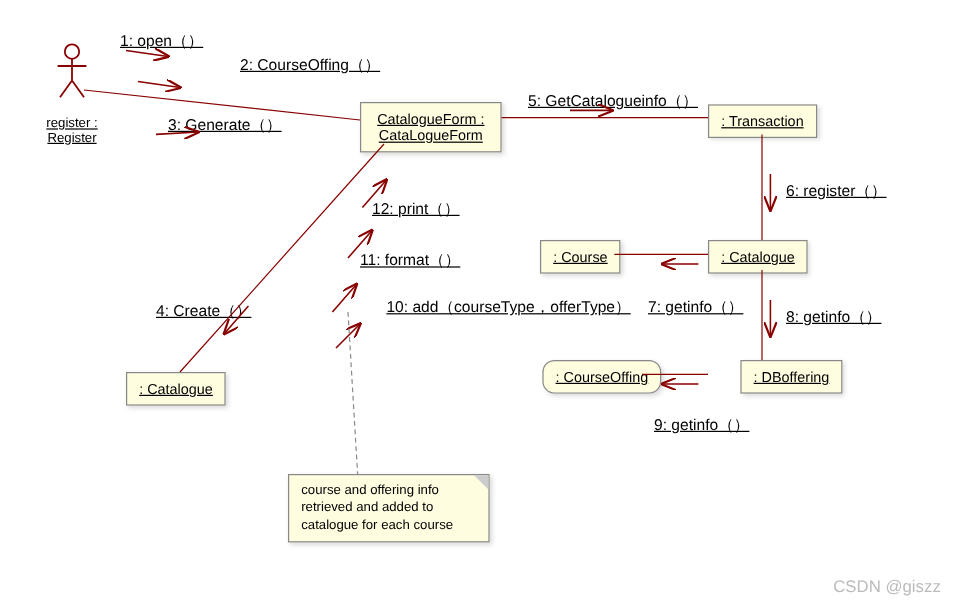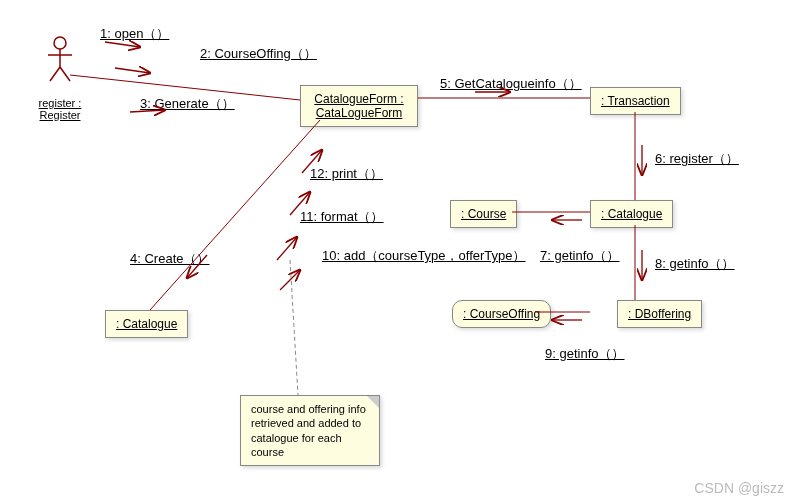--- a/index.html
+++ b/index.html
@@ -71,21 +71,21 @@
 
 <div class="object-box" style="left:300px; top:85px; width:118px; white-space:pre-line;">CatalogueForm :
 CataLogueForm</div>
 <div class="object-box" style="left:590px; top:87px;">: Transaction</div>
 <div class="object-box" style="left:450px; top:200px;">: Course</div>
 <div class="object-box" style="left:590px; top:200px;">: Catalogue</div>
 <div class="object-box" style="left:105px; top:310px;">: Catalogue</div>
 <div class="object-box" style="left:452px; top:300px;border-radius:10px;">: CourseOffing</div>
 <div class="object-box" style="left:590px; top:300px;margin-left:27px;">: DBoffering</div>
 
-<div class="note-box" style="left:240px; top:395px; width:140px;">course and offering info retrieved and added to catalogue for each course</div>
+<div class="note-box" style="left:240px; top:395px; width:168px;">course and offering info retrieved and added to catalogue for each course</div>
 
 <div class="msg-label" style="left:100px; top:25px;">1: open（）</div>
 <div class="msg-label" style="left:200px; top:45px;">2: CourseOffing（）</div>
 <div class="msg-label" style="left:140px; top:95px;text-align:center;">3: Generate（）</div>
 <div class="msg-label" style="left:130px; top:250px;">4: Create（）</div>
 <div class="msg-label" style="left:440px; top:75px;">5: GetCatalogueinfo（）</div>
 <div class="msg-label" style="left:655px; top:150px;">6: register（）</div>
 <div class="msg-label" style="left:540px; top:247px;">7: getinfo（）</div>
 <div class="msg-label" style="left:655px; top:255px;">8: getinfo（）</div>
 <div class="msg-label" style="left:545px; top:345px;">9: getinfo（）</div>

